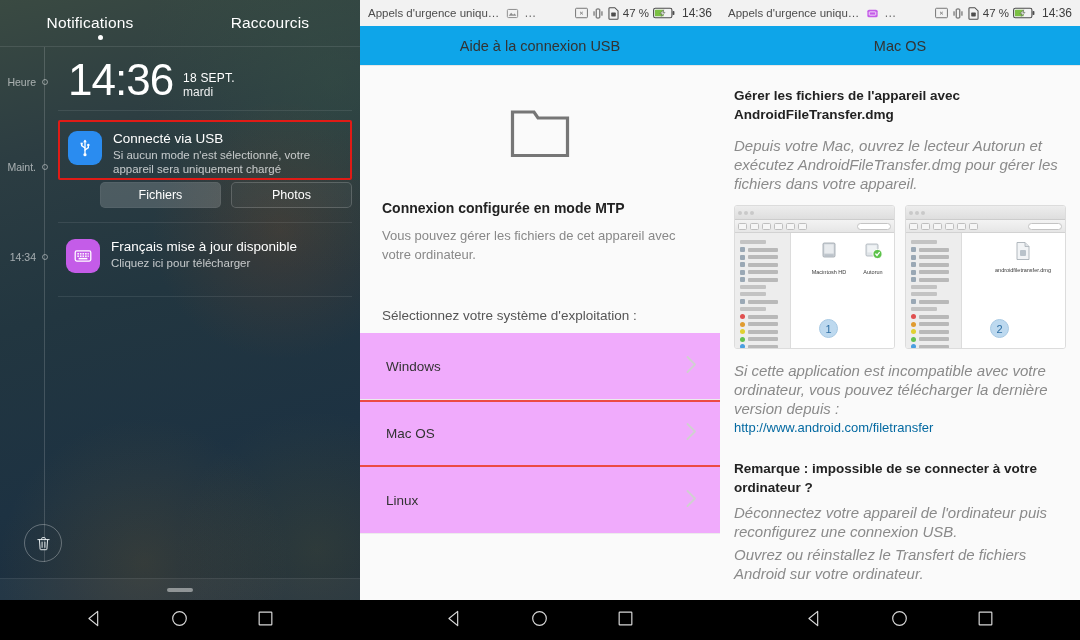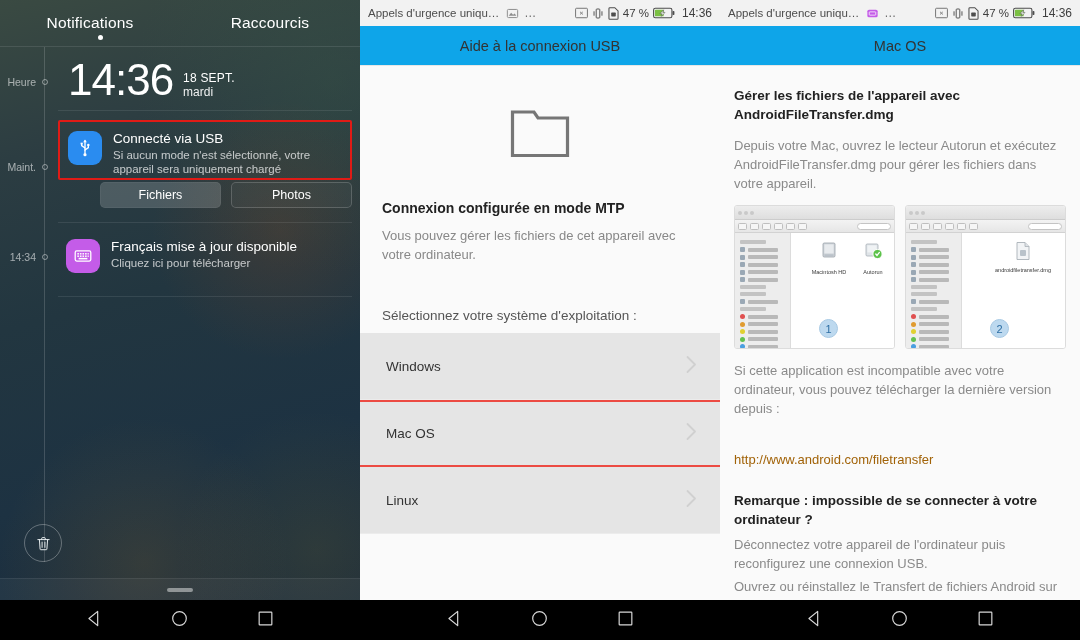--- a/index.html
+++ b/index.html
@@ -123,38 +123,38 @@
     display: flex; align-items: center; justify-content: center;
     font-size: 14.5px; color: #333; border-bottom: 1px solid #e6e6e6;
   }
   .p2-body { padding: 0 22px; }
   .folder-wrap { display: flex; justify-content: center; padding-top: 40px; padding-bottom: 30px; }
   .mtp-head { font-size: 14px; font-weight: bold; color: #222; margin-top: 12px; }
   .mtp-desc { font-size: 13px; color: #888; line-height: 19px; margin-top: 10px; }
   .os-head { font-size: 13.5px; color: #555; margin: 44px 0 10px 0; }
   .os-list { background: #ffffff; }
   .os-row {
-    height: 67px; background: #e5e5e5;
+    height: 67px; background: #f0abfc;
     display: flex; align-items: center;
     padding: 0 22px 0 26px;
     border-bottom: 1px solid #ececec;
     position: relative;
   }
   .os-row.highlight {
     border: 2px solid #ec4b43; border-bottom: 2px solid #ec4b43;
     margin: 0 -2px;
   }
   .os-label { font-size: 13.5px; color: #333; }
   .chev { margin-left: auto; color: #cfcfcf; }
 
   
   .p3-body { padding: 0 14px; }
   .p3-h { font-size: 13.5px; font-weight: bold; color: #222; line-height: 19px; margin-top: 20px; }
-  .p3-p { font-size: 13px; color: #8a8a8a; line-height: 19px; margin-top: 12px; }
-  .p3-url { font-size: 13px; color: #a16207; line-height: 19px; margin-top: 32px; }
+  .p3-p { font-size: 15px; color: #8a8a8a; line-height: 19px; margin-top: 12px; font-style: italic; }
+  .p3-url { font-size: 13px; color: #0369a1; line-height: 19px; }
   .shots { display: flex; gap: 10px; margin-top: 12px; }
   .shot {
     width: 170px; height: 144px; background: #fdfdfd;
     border: 1px solid #dcdcdc; border-radius: 3px;
     overflow: hidden; position: relative;
   }
   .shot-tb {
     height: 14px; background: linear-gradient(#ededed,#dedede);
     border-bottom: 1px solid #cccccc; display: flex; align-items: center; padding: 0 3px; gap: 2px;
   }

